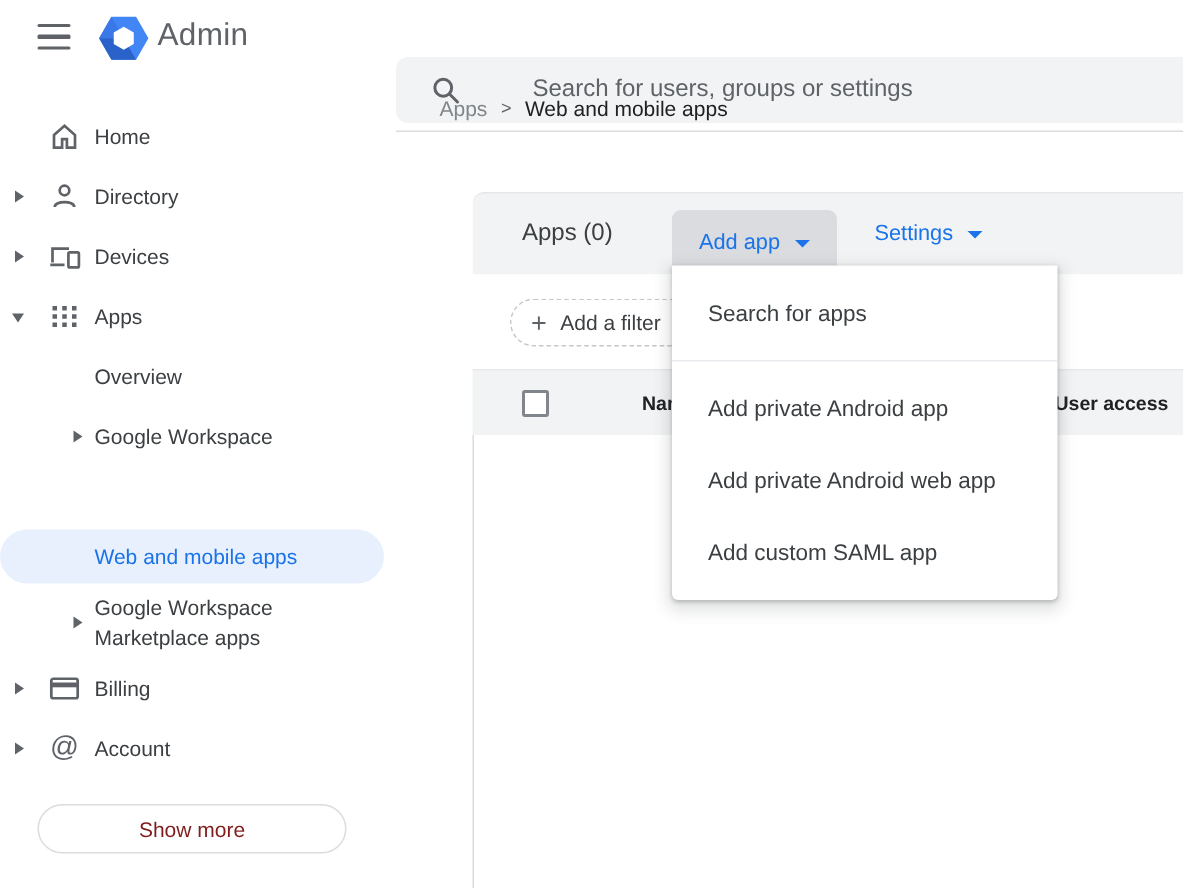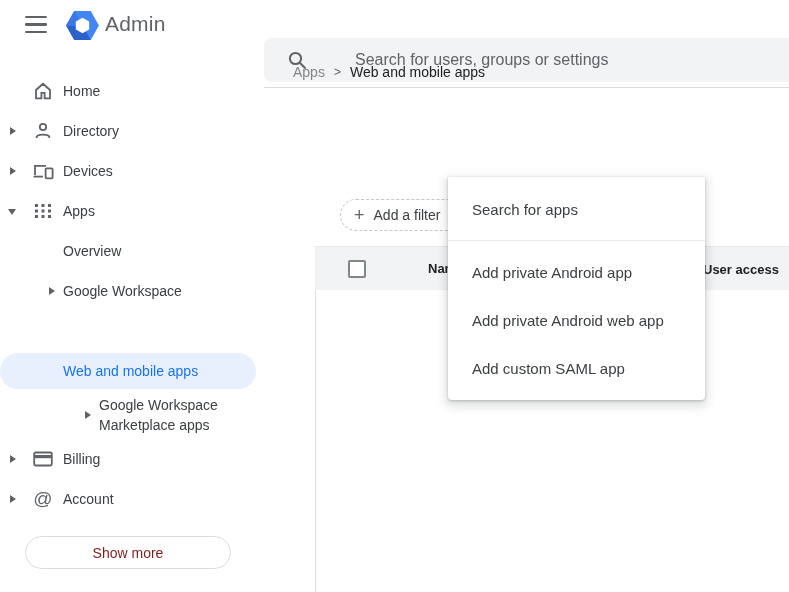--- a/index.html
+++ b/index.html
@@ -34,21 +34,21 @@
     border-left:6px solid #5f6368; border-top:4px solid transparent; border-bottom:4px solid transparent; }
   .nav-arrow-d { position:absolute; left:8px; top:50%; margin-top:-2px; width:0; height:0;
     border-top:6px solid #5f6368; border-left:4px solid transparent; border-right:4px solid transparent; }
   .nav-arrow-sub { left:49px; }
   .nav-icon { position:absolute; left:31px; top:50%; margin-top:-12px; width:24px; height:24px;
     display:flex; align-items:center; justify-content:center; color:#5f6368; }
   .nav-label { position:absolute; left:63px; top:50%; transform:translateY(-50%);
     font-size:14px; color:#3c4043; white-space:nowrap; }
   .nav-selected { top:353px; height:36px; background:#e8f0fe; border-radius:18px; }
   .nav-selected .nav-label { color:#1a73e8; font-weight:500; }
-  .nav-twoline { height:48px;margin-left:36px; }
+  .nav-twoline { height:48px; }
   .nav-twoline .nav-label { white-space:normal; max-width:140px; line-height:20px; }
   .at-glyph { font-size:19px; color:#5f6368; }
   .show-more { position:absolute; left:25px; top:536px; width:206px; height:33px;
     border:1px solid #dadce0; border-radius:17px; background:#fff; color:#7f1d1d;
     font-size:14px; font-weight:500; font-family:"Liberation Sans", sans-serif;
     display:flex; align-items:center; justify-content:center; cursor:pointer; }
 
   
   .toolbar { position:absolute; left:315px; top:128px; width:474px; height:55px;
     background:#f1f3f4; border-radius:8px 0 0 0; border-top:1px solid rgba(0,0,0,.05); }
@@ -211,20 +211,31 @@
   <div class="nav-item" style="top:479px">
     <span class="nav-arrow-r"></span>
     <span class="nav-icon">
       <span class="at-glyph">@</span>
     </span>
     <span class="nav-label">Account</span>
   </div>
 
   <button class="show-more">Show more</button>
 
+  <div class="toolbar">
+    <span class="toolbar-title">Apps (0)</span>
+    <button class="add-app-btn">
+      <span class="blue-label">Add app</span>
+      <span class="caret-blue"></span>
+    </button>
+    <button class="settings-btn">
+      <span class="blue-label">Settings</span>
+      <span class="caret-blue"></span>
+    </button>
+  </div>
 
   <div class="filter-chip">
     <span class="plus-glyph">+</span>
     <span class="filter-label">Add a filter</span>
   </div>
 
   <div class="table-header">
     <span class="th-checkbox"></span>
     <span class="th-name">
       <span>Name</span>

